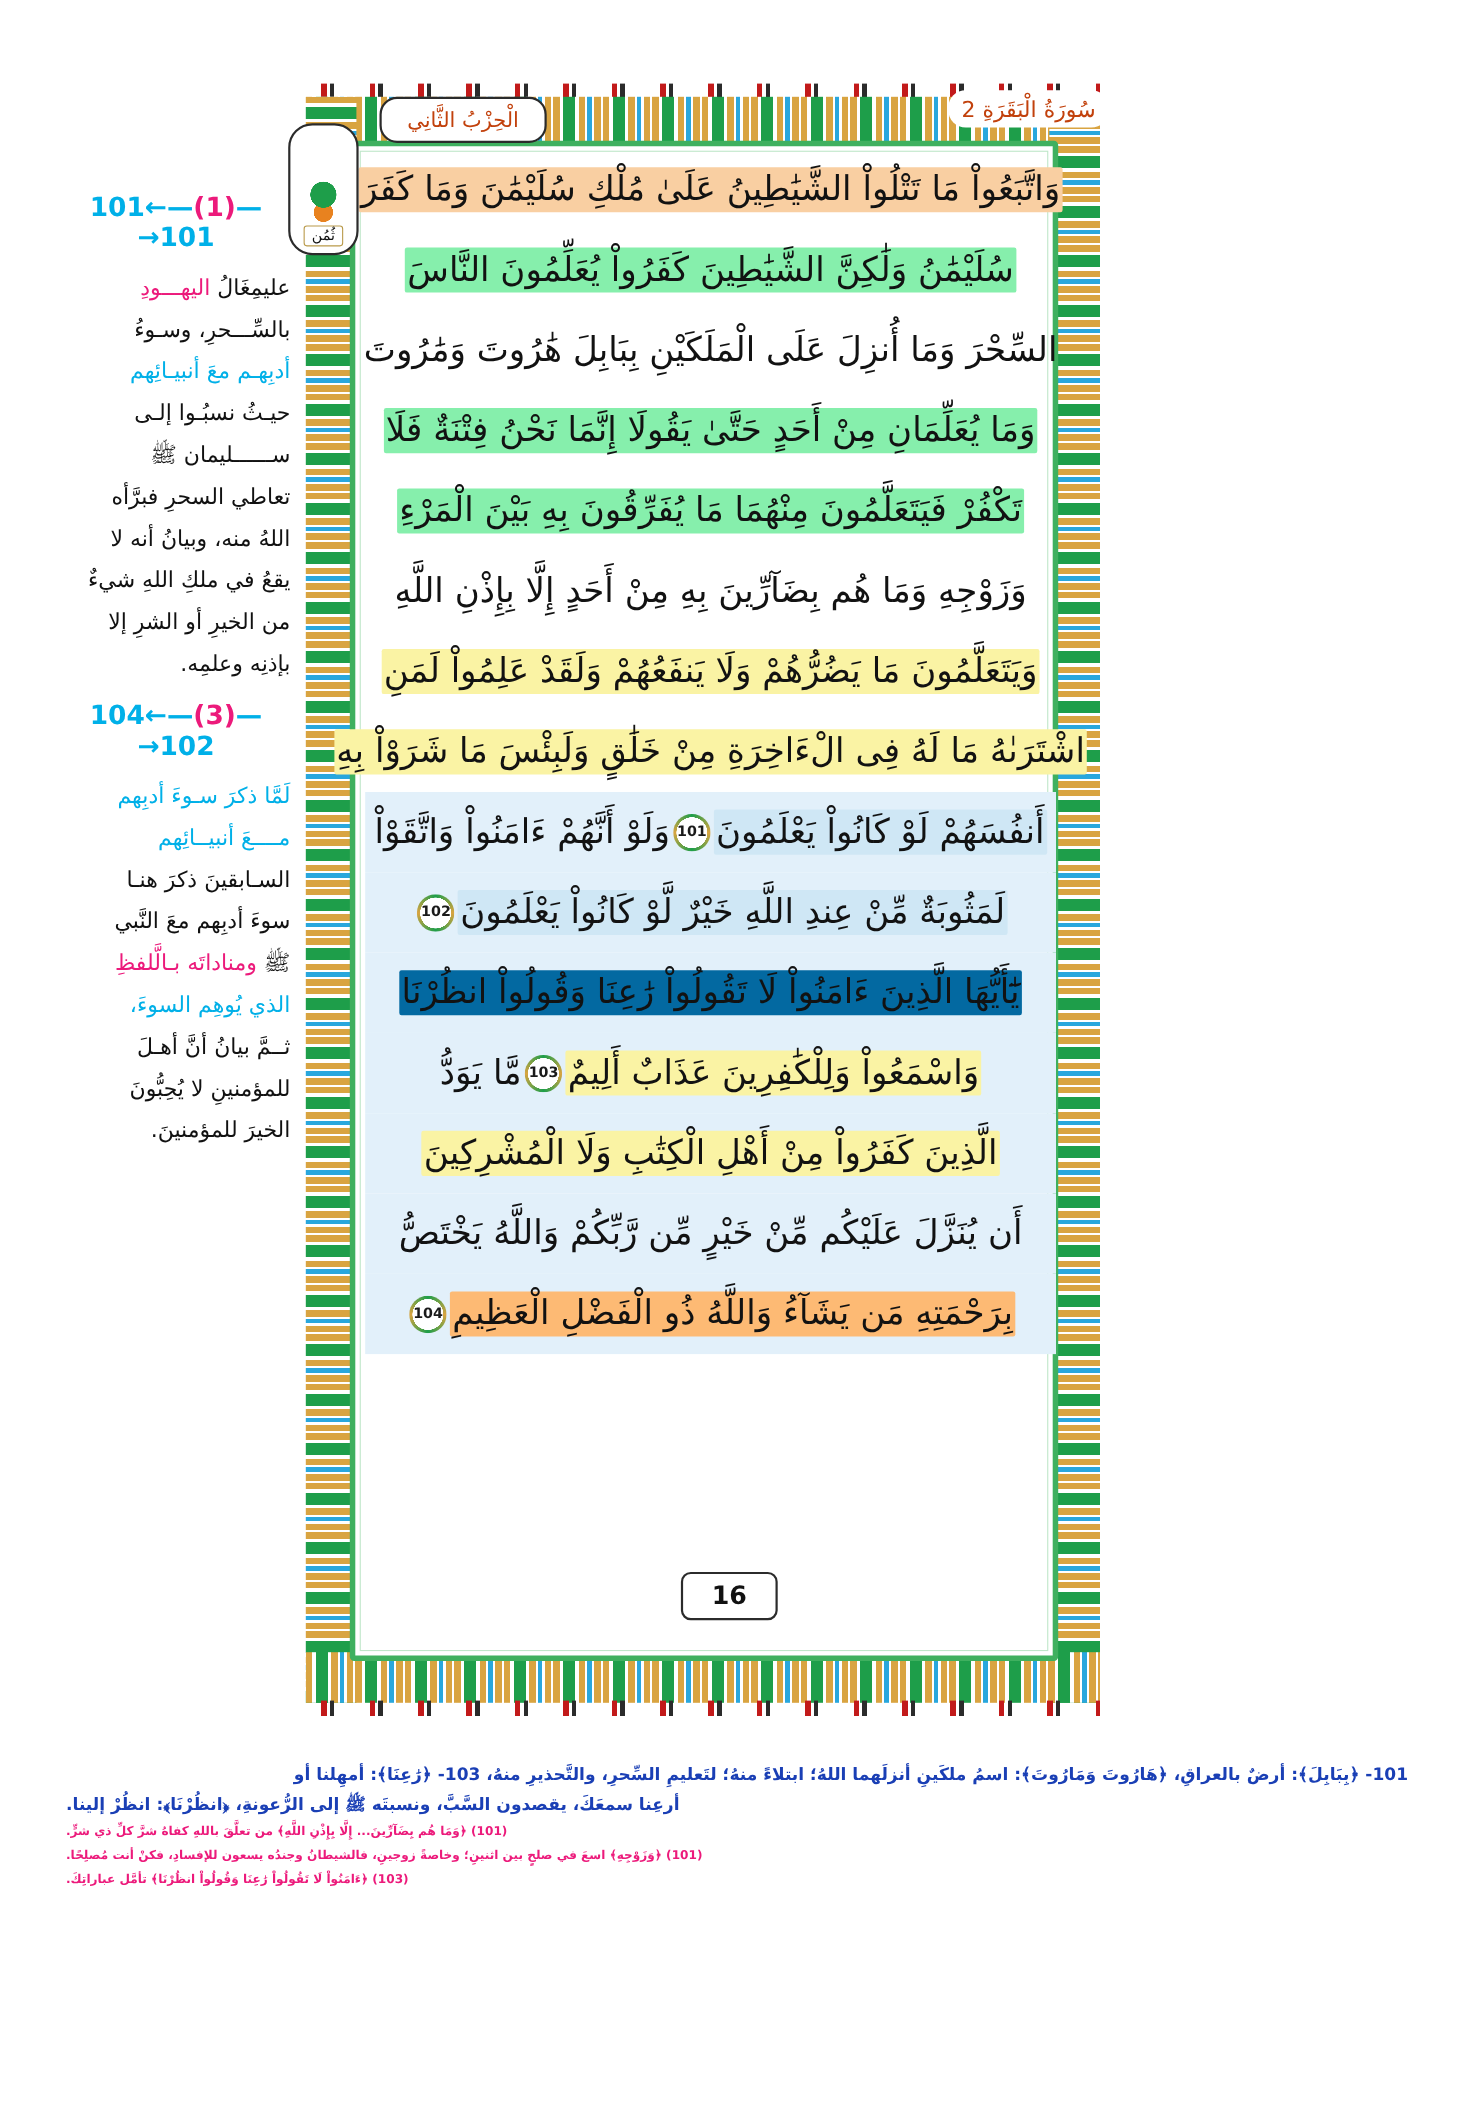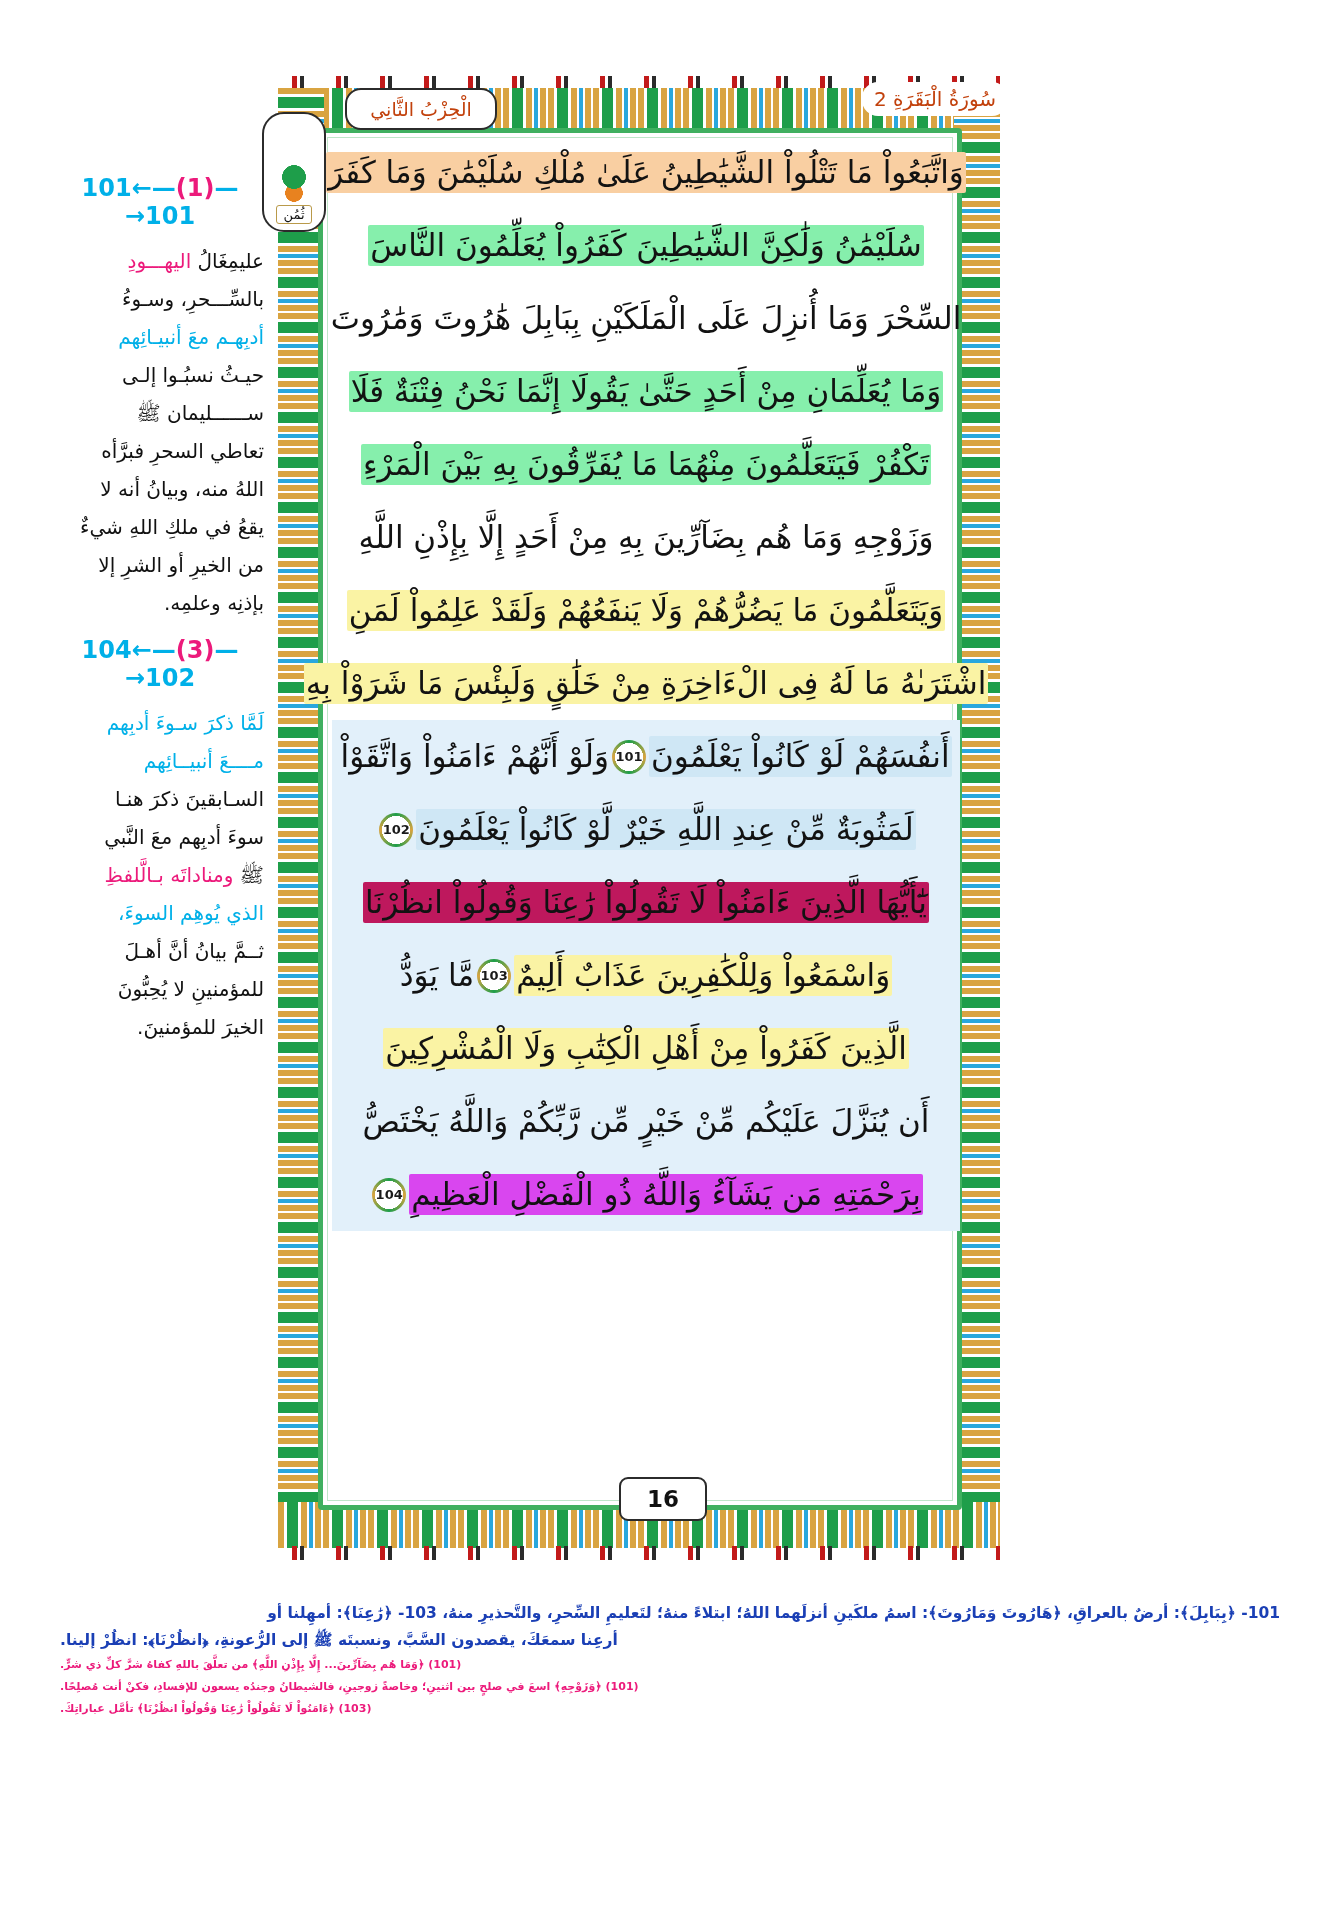--- a/index.html
+++ b/index.html
@@ -69,39 +69,39 @@
      background:#fff;border:2px solid #2b2b2b;border-radius:22px;z-index:7;
      display:flex;flex-direction:column;align-items:center;justify-content:flex-end;
      padding-bottom:6px;box-sizing:border-box;}
   #thumn .floret{width:26px;height:40px;margin-top:6px;
      background:radial-gradient(circle at 50% 30%,#1e9e4a 0 38%,transparent 39%),
                 radial-gradient(circle at 50% 70%,#e8821f 0 28%,transparent 29%);}
   #thumn .tlabel{font-size:13px;color:#111;border:1px solid #b99a4a;
      padding:1px 6px;border-radius:3px;}
 
   
-  #pagenum{position:absolute;left:619px;top:1477px;width:84px;height:40px;
+  #pagenum{position:absolute;left:619px;top:1429px;width:84px;height:40px;
      background:#fff;border:2px solid #2b2b2b;border-radius:9px;z-index:8;
      display:flex;align-items:center;justify-content:center;
      font-size:23px;font-weight:bold;color:#111;}
 
   
   #lines{position:absolute;left:332px;top:136px;width:628px;height:1366px;
      direction:rtl;z-index:4;}
   .qline{position:relative;height:73px;display:flex;align-items:center;
      justify-content:center;white-space:nowrap;}
   .qline .txt{font-size:31px;color:#121212;letter-spacing:0px;
      font-family:"DejaVu Sans","Liberation Serif",serif;line-height:1;}
   .hl{padding:5px 2px;border-radius:2px;}
   .hl-orange{background:#f9cfa2;}
   .hl-pink{background:#86efac;}
   .hl-yellow{background:#faf3a4;}
   .hl-blue{background:#cfe7f5;}
-  .hl-rose{background:#be185d;}
-  .hl-grey{background:#d946ef;}
+  .hl-rose{background:#0369a1;}
+  .hl-grey{background:#fdba74;}
 
   
   .band-blue{position:absolute;left:0;right:0;top:0;bottom:0;background:#e2f0fa;z-index:-1;}
 
   .ayah{display:inline-block;width:34px;height:34px;line-height:34px;
      text-align:center;font-size:13px;color:#1a1a1a;vertical-align:middle;
      background:
         radial-gradient(circle at 50% 50%, #ffffff 0 58%, transparent 59%),
         conic-gradient(from 0deg,#1e9e4a,#d9a441,#1e9e4a,#d9a441,#1e9e4a);
      border-radius:50%;margin:0 3px;font-weight:bold;}

